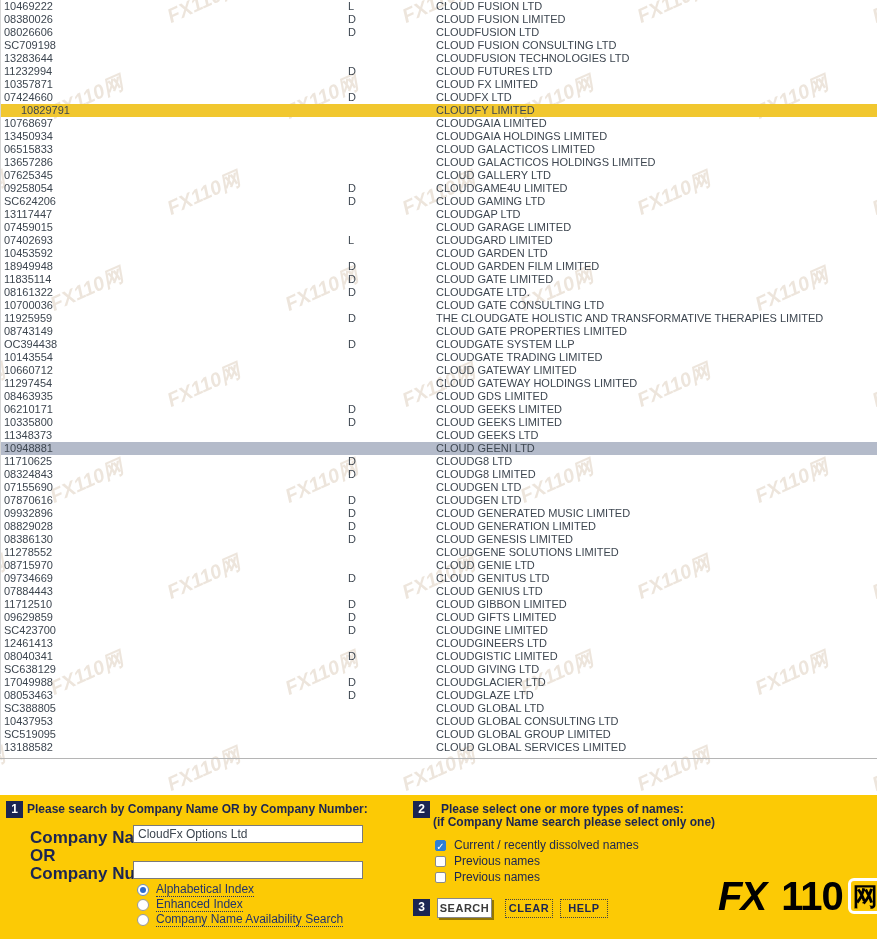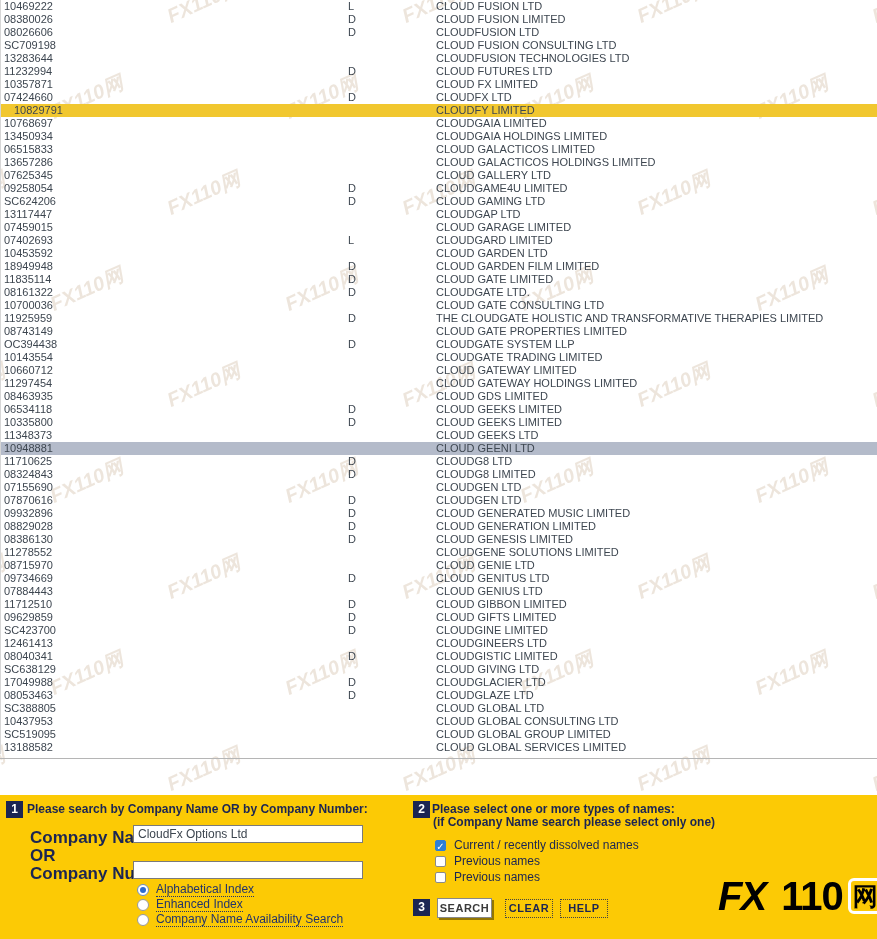--- a/index.html
+++ b/index.html
@@ -28,21 +28,21 @@
     height:13px;
     line-height:13px;
     font-size:11px;
     color:#3d4650;
     white-space:nowrap;
   }
   .trow .num   { width:347px; padding-left:3px; }
   .trow .st    { width:88px; }
   .trow .nm    { flex:1; }
   .trow.hl-yellow { background:#f1c72f; }
-  .trow.hl-yellow .num { padding-left:13px; }
+  .trow.hl-yellow .num { padding-left:20px; }
   .trow.hl-gray   { background:#b4bbca; }
   #table-bottom-line { position:absolute; left:0; top:758px; width:877px; border-top:1px solid #b5b5b5; z-index:2; }
   
   #search-form {
     position:absolute; left:0; top:795px; width:877px; height:144px;
     background:#fcca05; z-index:2;
   }
   .stepbox {
     position:absolute; width:17px; height:17px;
     background:#1b2553; color:#ffffff;
@@ -318,21 +318,21 @@
       <span class="num">11297454</span>
       <span class="st"></span>
       <span class="nm">CLOUD GATEWAY HOLDINGS LIMITED</span>
     </div>
     <div class="trow">
       <span class="num">08463935</span>
       <span class="st"></span>
       <span class="nm">CLOUD GDS LIMITED</span>
     </div>
     <div class="trow">
-      <span class="num">06534118</span>
+      <span class="num">06210171</span>
       <span class="st">D</span>
       <span class="nm">CLOUD GEEKS LIMITED</span>
     </div>
     <div class="trow">
       <span class="num">10335800</span>
       <span class="st">D</span>
       <span class="nm">CLOUD GEEKS LIMITED</span>
     </div>
     <div class="trow">
       <span class="num">11348373</span>
@@ -484,21 +484,21 @@
         <span class="radio-circle"></span>
         <span class="opt-link">Enhanced Index</span>
       </div>
       <div class="radio-row">
         <span class="radio-circle"></span>
         <span class="opt-link">Company Name Availability Search</span>
       </div>
     </div>
 
   <div class="stepbox" style="left:413px; top:6px;">2</div>
-  <div class="fhead" style="left:432px; top:7px;">Please select one or more types of names:</div>
+  <div class="fhead" style="left:441px; top:7px;">Please select one or more types of names:</div>
   <div class="fhead" style="left:433px; top:20px;">(if Company Name search please select only one)</div>
 
   <div id="checkbox-group">
       <div class="check-row">
         <span class="checkbox on">✓</span>
         <span class="check-label">Current / recently dissolved names</span>
       </div>
       <div class="check-row">
         <span class="checkbox"></span>
         <span class="check-label">Previous names</span>

